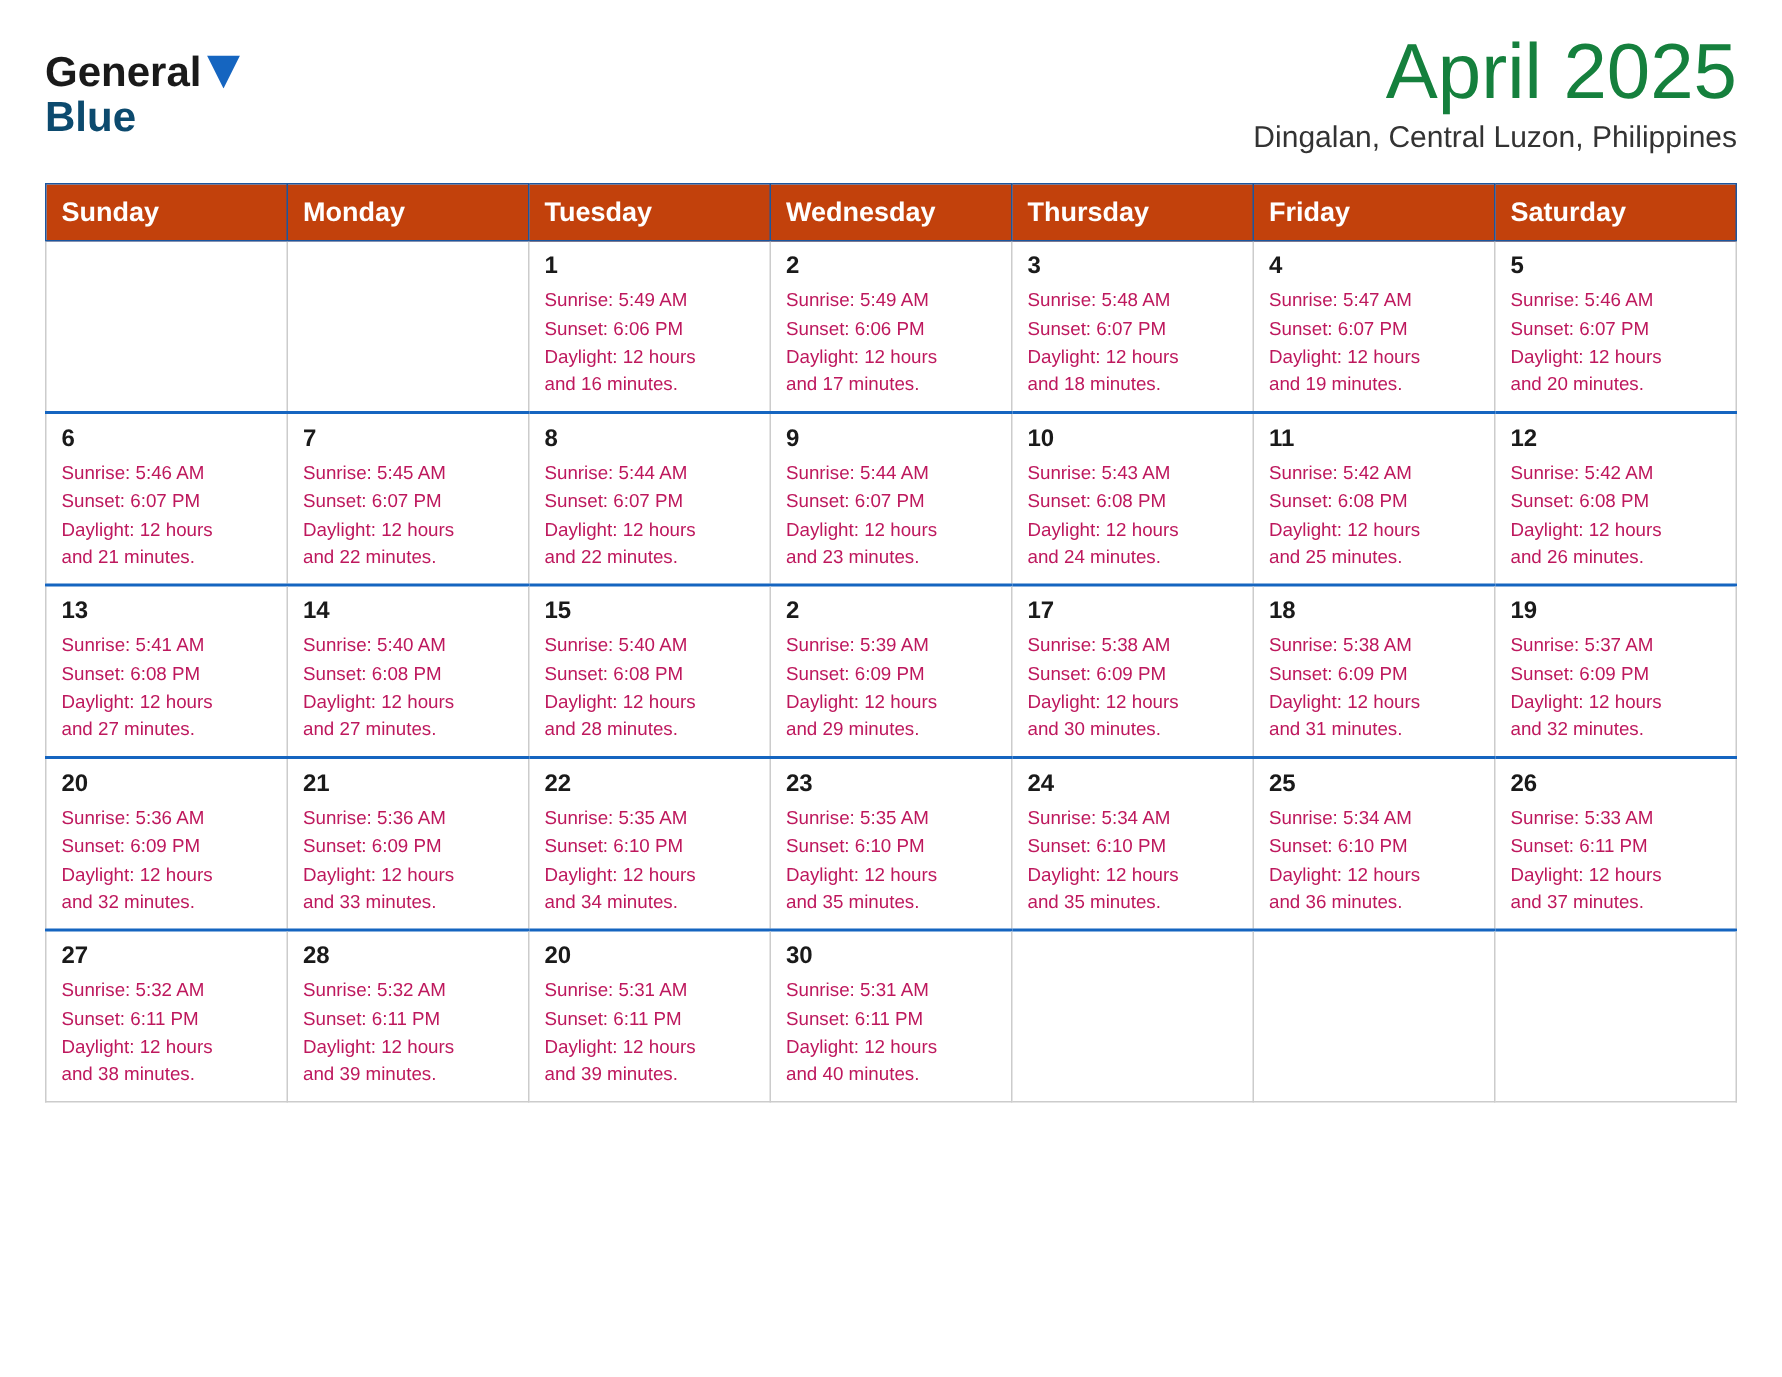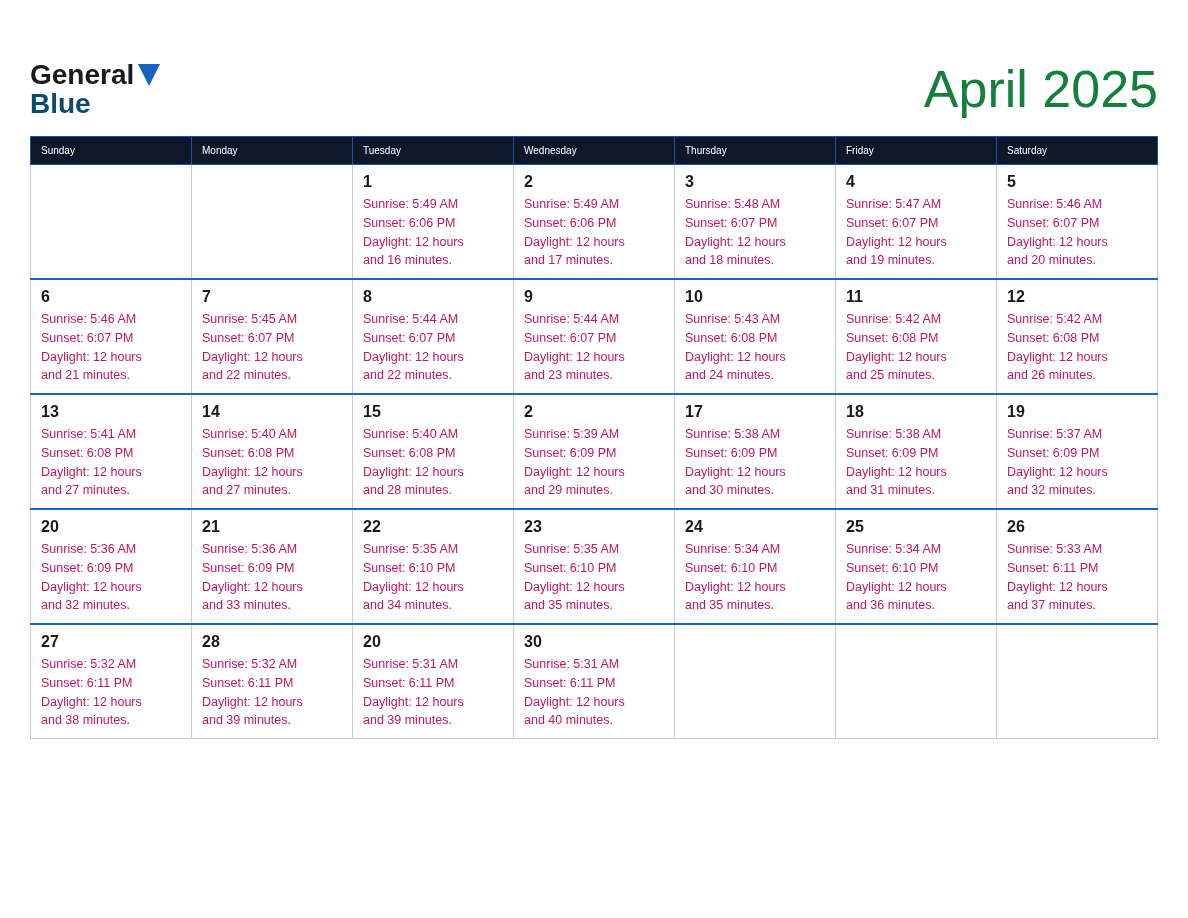--- a/index.html
+++ b/index.html
@@ -6,23 +6,22 @@
     body {
       font-family: Arial, sans-serif;
       background: #fff;
       width: 1188px;
       min-height: 918px;
       padding: 20px 30px;
     }
     .header {
       display: flex;
       justify-content: space-between;
-      align-items: flex-end;
+      align-items: center;
       margin-bottom: 18px;
-      margin-top: 40px;
     }
     .logo {
       display: flex;
       flex-direction: column;
       align-items: flex-start;
     }
     .logo-general {
       font-size: 28px;
       font-weight: bold;
       color: #1a1a1a;
@@ -49,25 +48,25 @@
       font-size: 20px;
       color: #333;
       margin-top: 4px;
     }
     .calendar {
       width: 100%;
       border-collapse: collapse;
       border: 1px solid #bbb;
     }
     .calendar th {
-      background: #0f172a;
+      background: #c2410c;
       color: #fff;
       padding: 8px 10px;
-      font-size: 10px;
-      font-weight: normal;
+      font-size: 18px;
+      font-weight: bold;
       text-align: left;
       border: 1px solid #1a56a0;
     }
     .calendar td {
       vertical-align: top;
       padding: 8px 10px;
       border: 1px solid #ccc;
       width: calc(100% / 7);
       min-height: 100px;
     }
@@ -99,20 +98,21 @@
       <span style="margin-left:4px; margin-top:4px;">
         <svg width="22" height="22" viewBox="0 0 22 22">
           <polygon points="0,0 22,0 11,22" fill="#1565c0"></polygon>
         </svg>
       </span>
     </div>
     <span class="logo-blue">Blue</span>
   </div>
   <div class="title-block">
     <div class="month-title">April 2025</div>
+    <div class="location">Dingalan, Central Luzon, Philippines</div>
   </div>
 </div>
 
 <table class="calendar">
   <thead>
     <tr>
       <th>Sunday</th>
       <th>Monday</th>
       <th>Tuesday</th>
       <th>Wednesday</th>

